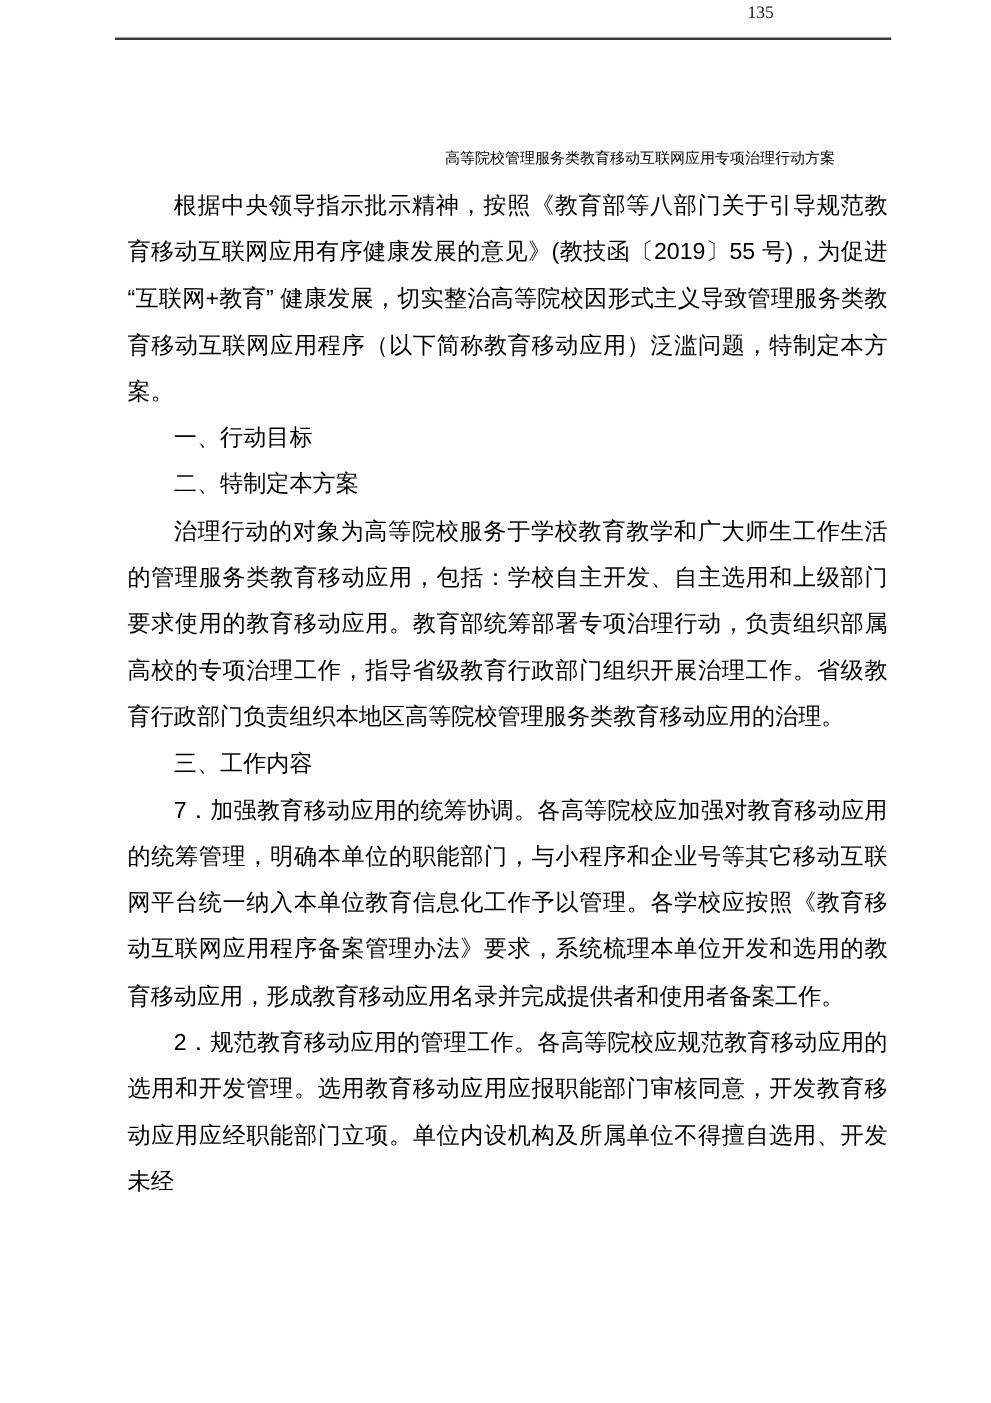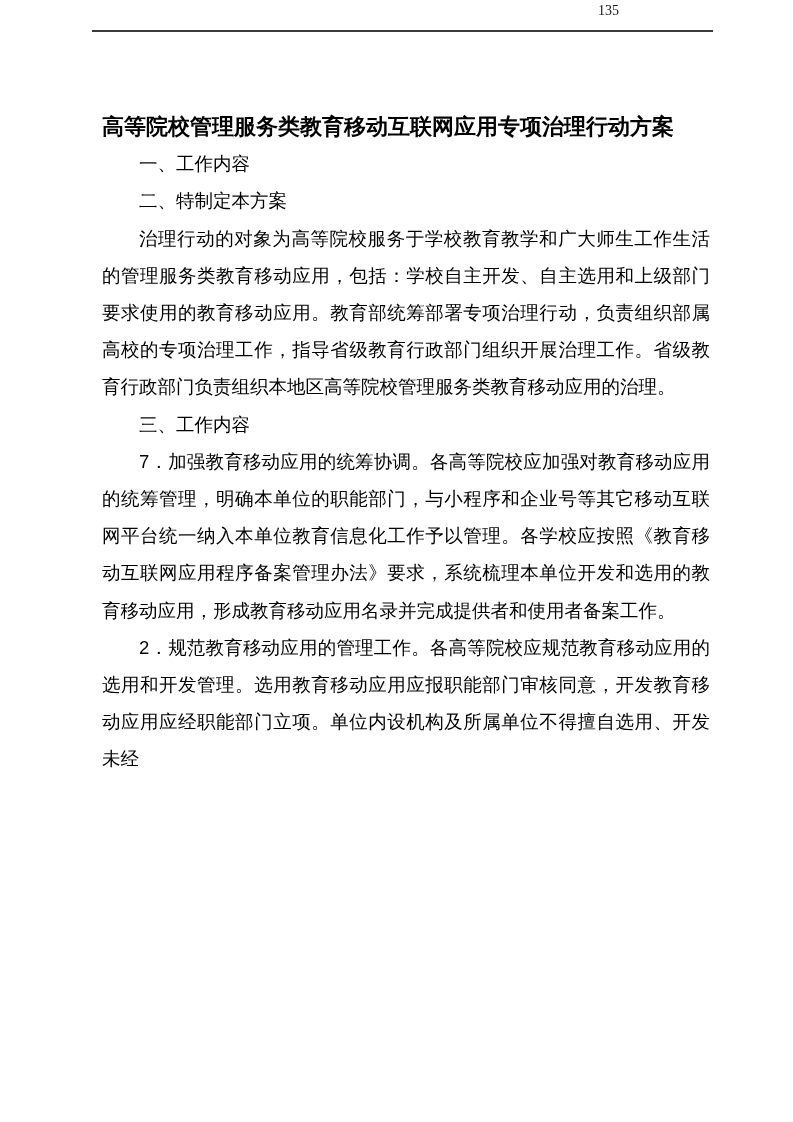--- a/index.html
+++ b/index.html
@@ -36,23 +36,23 @@
     position: absolute;
     top: 108px;
     left: 102px;
     width: 608px;
     font-size: 18.5px;
     line-height: 37.2px;
     text-align: justify;
     color: #000000;
   }
   .doc-title {
-    font-size: 22px;
-    font-weight: bold;
-    text-align: left;
+    font-size: 12px;
+    font-weight: normal;
+    text-align: right;
     text-indent: 0;
     padding-right: 42px;   
     line-height: 37.2px;
     white-space: nowrap;
   }
   .para, .heading {
     text-indent: 2em;
     font-weight: normal;
   }
 </style>
@@ -62,22 +62,23 @@
 <div class="page">
 
   <div class="page-number">135</div>
 
   <div class="header-rule"></div>
 
   <div class="content">
 
     <div class="doc-title">高等院校管理服务类教育移动互联网应用专项治理行动方案</div>
 
+    <p class="para">根据中央领导指示批示精神，按照《教育部等八部门关于引导规范教育移动互联网应用有序健康发展的意见》(教技函〔2019〕55 号)，为促进 “互联网+教育” 健康发展，切实整治高等院校因形式主义导致管理服务类教育移动互联网应用程序（以下简称教育移动应用）泛滥问题，特制定本方案。</p>
 
-    <p class="heading">一、工作内容</p>
+    <p class="heading">一、行动目标</p>
 
 
     <p class="heading">二、特制定本方案</p>
 
     <p class="para">治理行动的对象为高等院校服务于学校教育教学和广大师生工作生活的管理服务类教育移动应用，包括：学校自主开发、自主选用和上级部门要求使用的教育移动应用。教育部统筹部署专项治理行动，负责组织部属高校的专项治理工作，指导省级教育行政部门组织开展治理工作。省级教育行政部门负责组织本地区高等院校管理服务类教育移动应用的治理。</p>
 
     <p class="heading">三、工作内容</p>
 
     <p class="para">7．加强教育移动应用的统筹协调。各高等院校应加强对教育移动应用的统筹管理，明确本单位的职能部门，与小程序和企业号等其它移动互联网平台统一纳入本单位教育信息化工作予以管理。各学校应按照《教育移动互联网应用程序备案管理办法》要求，系统梳理本单位开发和选用的教育移动应用，形成教育移动应用名录并完成提供者和使用者备案工作。</p>
 

